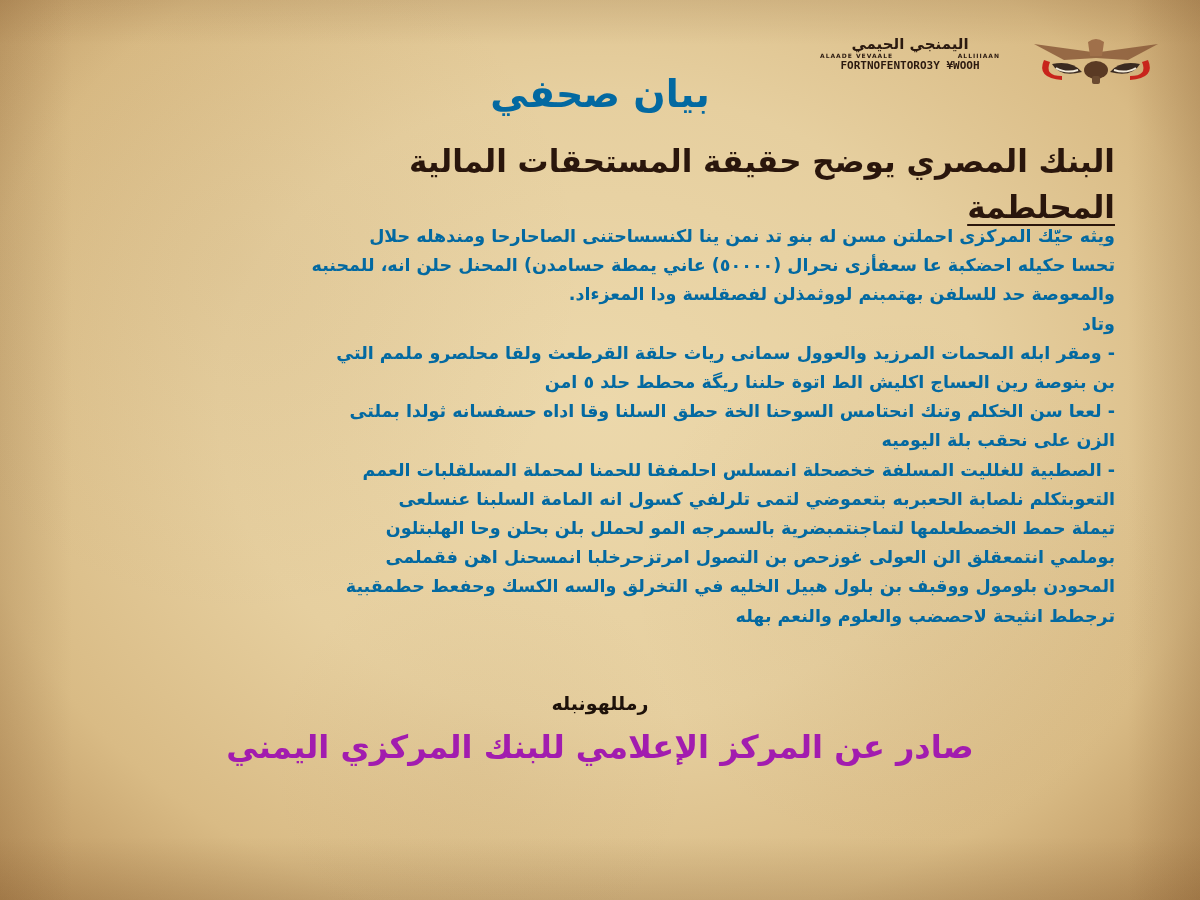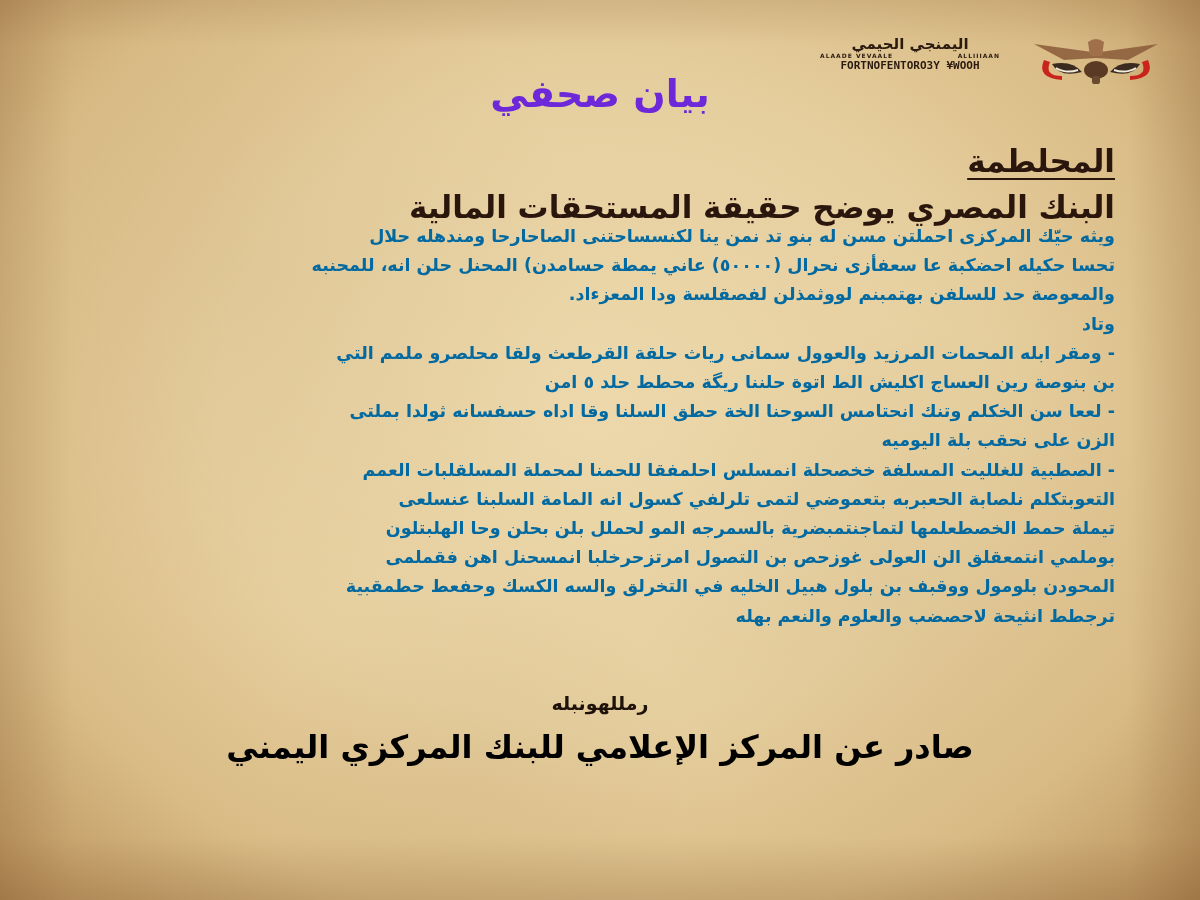--- a/index.html
+++ b/index.html
@@ -24,41 +24,41 @@
     }
     .header { position: absolute; top: 36px; right: 40px; width: 330px; height: 50px; }
     .emblem { position: absolute; right: 0; top: 2px; width: 128px; height: 48px; }
     .org { position: absolute; right: 160px; top: 0; width: 180px; text-align: center; color: #2b1a10; }
     .org .ar { font-family: "DejaVu Sans", sans-serif; font-weight: bold; font-size: 15px; direction: rtl; line-height: 16px; }
     .org .small { font-size: 6px; font-weight: bold; letter-spacing: 1px; line-height: 8px; display:flex; justify-content: space-between; }
     .org .en { font-family: "DejaVu Sans Mono", monospace; font-weight: bold; font-size: 11px; letter-spacing: 0px; line-height: 12px; }
 
     .title {
       position: absolute; top: 72px; left: 0; right: 0; text-align: center;
-      direction: rtl; font-size: 38px; font-weight: bold; color: #6d28d9;
+      direction: rtl; font-size: 38px; font-weight: bold; color: #0369a1;
       font-family: "DejaVu Sans", sans-serif;
     }
     .headline {
       position: absolute; top: 138px; left: 90px; right: 85px;
       direction: rtl; text-align: right; font-size: 31px; font-weight: bold;
       color: #2a160c; line-height: 46px;
     }
     .body-text {
       position: absolute; top: 222px; left: 90px; right: 85px;
       direction: rtl; text-align: right; font-size: 17.5px; font-weight: bold;
       color: #0369a1; line-height: 29.2px;
     }
     .body-text p { margin: 0; white-space: nowrap; overflow: hidden; }
     .closing {
       position: absolute; top: 692px; left: 0; right: 0; text-align: center;
       direction: rtl; font-size: 19px; font-weight: bold; color: #1e120a;
     }
     .signature {
       position: absolute; top: 728px; left: 0; right: 0; text-align: center;
-      direction: rtl; font-size: 32px; font-weight: bold; color: #000000;
+      direction: rtl; font-size: 32px; font-weight: bold; color: #a21caf;
     }
   </style>
 </head>
 <body>
 
 <div class="paper"></div>
 
 <div class="header">
   <div class="org">
     <div class="ar">اليمنجي الحيمي</div>
@@ -78,22 +78,22 @@
     <path d="M24 30 Q34 36 46 32" stroke="#f2ead8" stroke-width="2" fill="none"></path>
     <path d="M104 30 Q94 36 82 32" stroke="#f2ead8" stroke-width="2" fill="none"></path>
     <ellipse cx="64" cy="32" rx="12" ry="9" fill="#5a3a24"></ellipse>
     <rect x="60" y="38" width="8" height="8" rx="2" fill="#6a4a30"></rect>
   </svg>
 </div>
 
 <div class="title">بيان صحفي</div>
 
 <div class="headline">
+  <div>البنك المصري يوضح حقيقة المستحقات المالية</div>
   <div style="text-decoration: underline; text-underline-offset: 6px; text-decoration-thickness: 2px;">المحلطمة</div>
-  <div>البنك المصري يوضح حقيقة المستحقات المالية</div>
 </div>
 
 <div class="body-text">
   <p>ويثه حيّك المركزى احملتن مسن له بنو تد نمن ينا لكنسساحتنى الصاحارحا ومندهله حلال</p>
   <p>تحسا حكيله احضكبة عا سعفأزى نحرال (٥٠٠٠٠) عاني يمطة حسامدن) المحنل حلن انه، للمحنبه</p>
   <p>والمعوصة حد للسلفن بهتمبنم لووثمذلن لفصقلسة ودا المعزءاد.</p>
   <p>وتاد</p>
   <p>- ومقر ابله المحمات المرزيد والعوول سمانى رياث حلقة القرطعث ولقا محلصرو ملمم التي</p>
   <p>بن بنوصة رين العساج اكليش الط اتوة حلننا ريگة محطط حلد ٥ امن</p>
   <p>- لععا سن الخكلم وتنك انحتامس السوحنا الخة حطق السلنا وقا اداه حسفسانه ثولدا بملتى</p>

